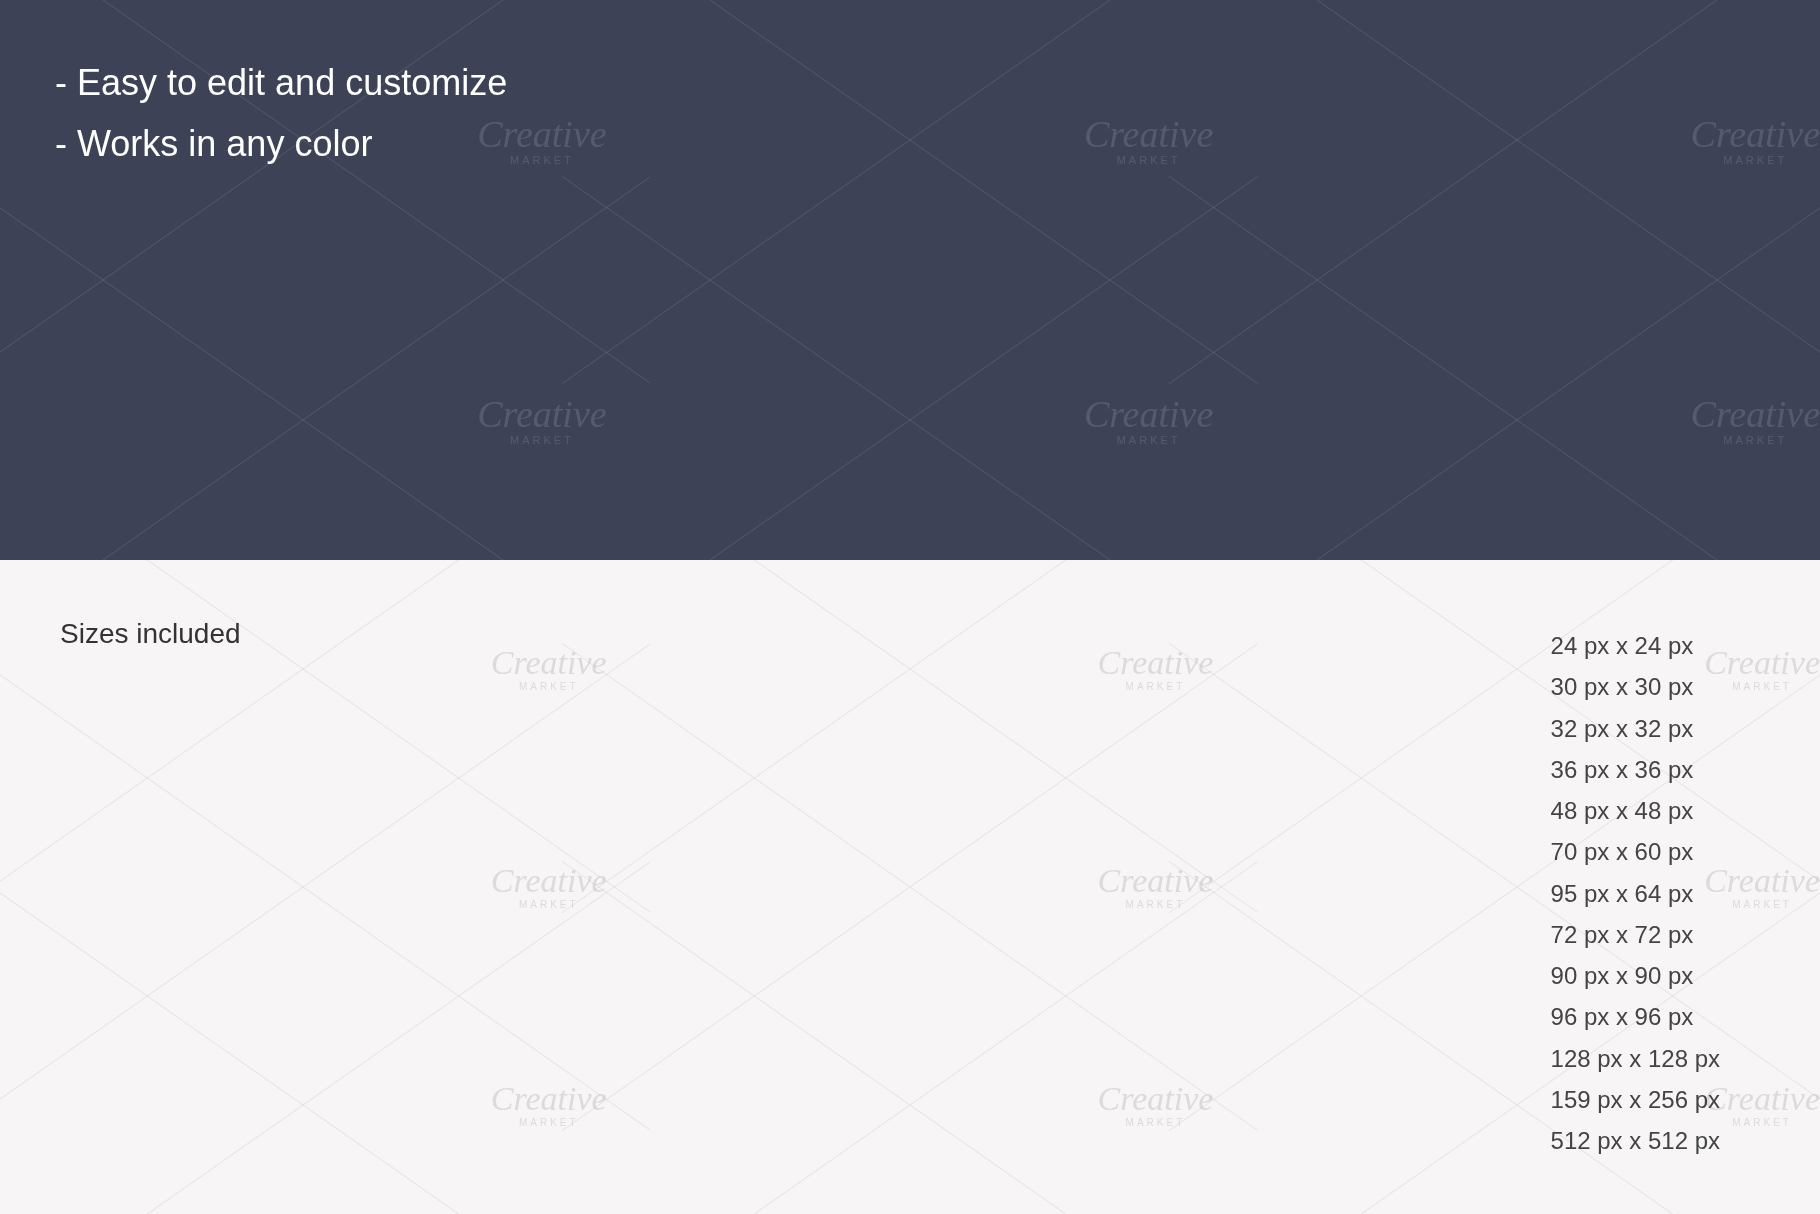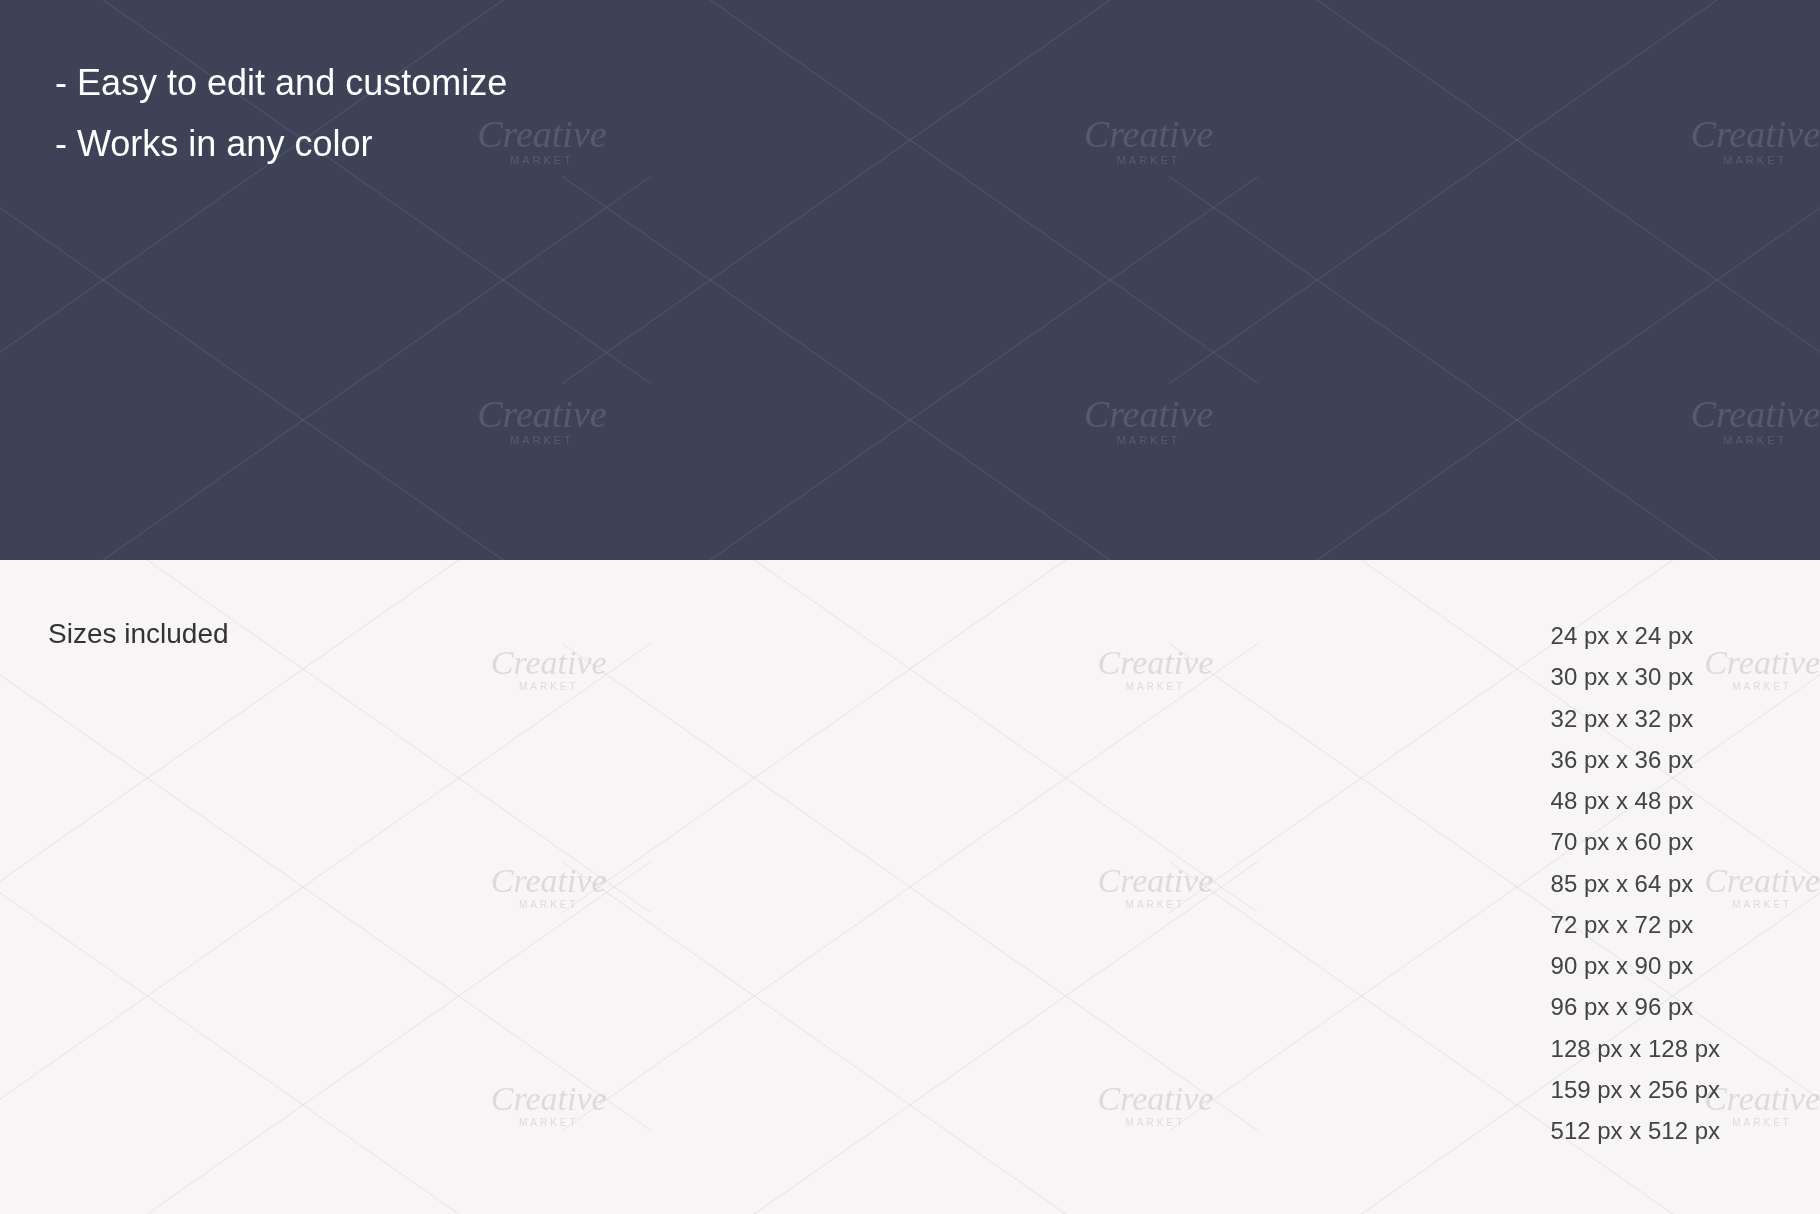--- a/index.html
+++ b/index.html
@@ -108,31 +108,31 @@
       font-family: Arial, sans-serif;
       font-size: 10px;
       letter-spacing: 3px;
       font-style: normal;
       margin-top: 2px;
     }
 
     .sizes-heading {
       position: absolute;
       top: 58px;
-      left: 48px;
+      left: 60px;
       font-family: Arial, Helvetica, sans-serif;
       font-size: 28px;
       font-weight: 400;
       color: #333;
       z-index: 10;
     }
 
     .sizes-list {
       position: absolute;
-      top: 55px;
+      top: 65px;
       right: 100px;
       font-family: Arial, Helvetica, sans-serif;
       font-size: 24px;
       color: #444;
       line-height: 1.72;
       font-weight: 300;
       z-index: 10;
       list-style: none;
     }
   </style>
@@ -202,21 +202,21 @@
 
   <div class="sizes-heading">Sizes included</div>
 
   <ul class="sizes-list">
     <li>24 px x 24 px</li>
     <li>30 px x 30 px</li>
     <li>32 px x 32 px</li>
     <li>36 px x 36 px</li>
     <li>48 px x 48 px</li>
     <li>70 px x 60 px</li>
-    <li>85 px x 64 px</li>
+    <li>95 px x 64 px</li>
     <li>72 px x 72 px</li>
     <li>90 px x 90 px</li>
     <li>96 px x 96 px</li>
     <li>128 px x 128 px</li>
     <li>159 px x 256 px</li>
     <li>512 px x 512 px</li>
   </ul>
 </div>
 
 </body></html>

